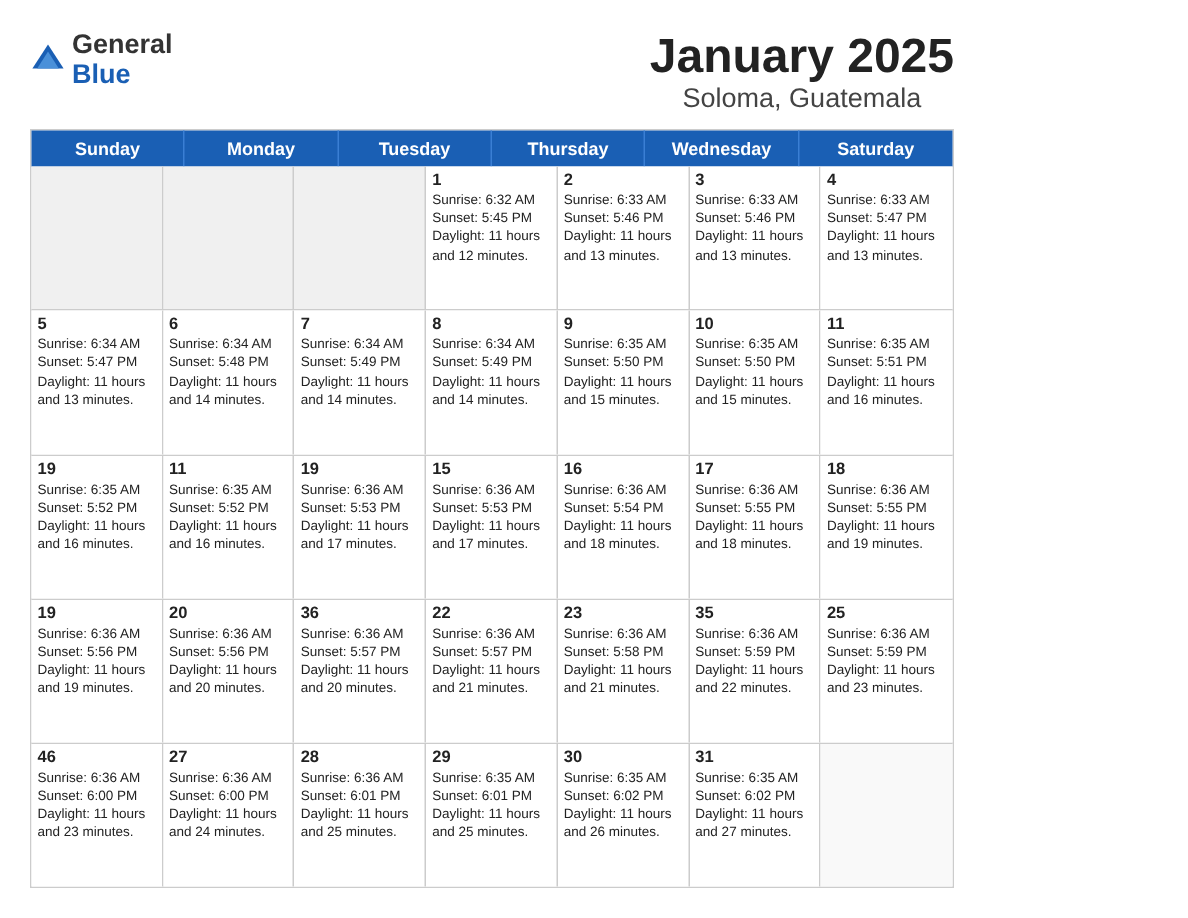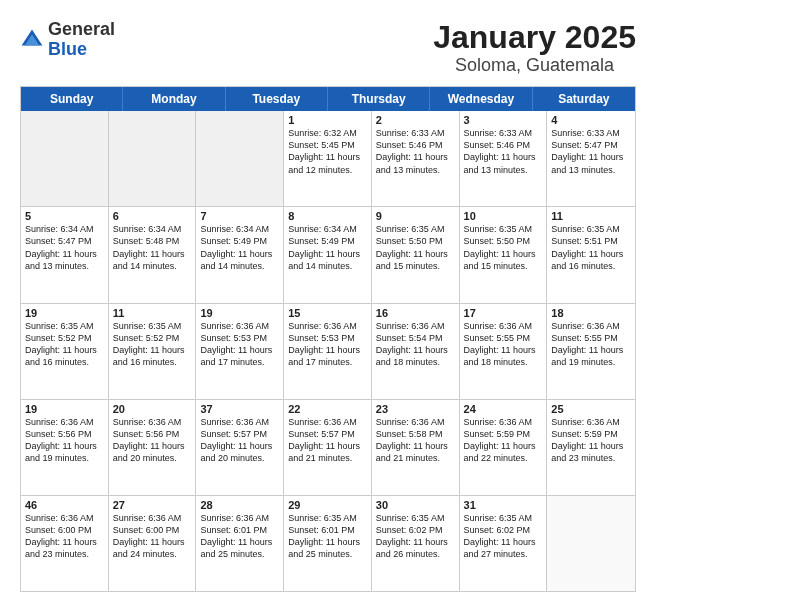--- a/index.html
+++ b/index.html
@@ -283,42 +283,42 @@
 and 19 minutes.</div>
           </div>
           <div class="cal-cell">
             <span class="day-num">20</span>
             <div class="cell-text" style="white-space: pre-line;">Sunrise: 6:36 AM
 Sunset: 5:56 PM
 Daylight: 11 hours
 and 20 minutes.</div>
           </div>
           <div class="cal-cell">
-            <span class="day-num">37</span>
+            <span class="day-num">36</span>
             <div class="cell-text" style="white-space: pre-line;">Sunrise: 6:36 AM
 Sunset: 5:57 PM
 Daylight: 11 hours
 and 20 minutes.</div>
           </div>
           <div class="cal-cell">
             <span class="day-num">22</span>
             <div class="cell-text" style="white-space: pre-line;">Sunrise: 6:36 AM
 Sunset: 5:57 PM
 Daylight: 11 hours
 and 21 minutes.</div>
           </div>
           <div class="cal-cell">
             <span class="day-num">23</span>
             <div class="cell-text" style="white-space: pre-line;">Sunrise: 6:36 AM
 Sunset: 5:58 PM
 Daylight: 11 hours
 and 21 minutes.</div>
           </div>
           <div class="cal-cell">
-            <span class="day-num">24</span>
+            <span class="day-num">35</span>
             <div class="cell-text" style="white-space: pre-line;">Sunrise: 6:36 AM
 Sunset: 5:59 PM
 Daylight: 11 hours
 and 22 minutes.</div>
           </div>
           <div class="cal-cell">
             <span class="day-num">25</span>
             <div class="cell-text" style="white-space: pre-line;">Sunrise: 6:36 AM
 Sunset: 5:59 PM
 Daylight: 11 hours

